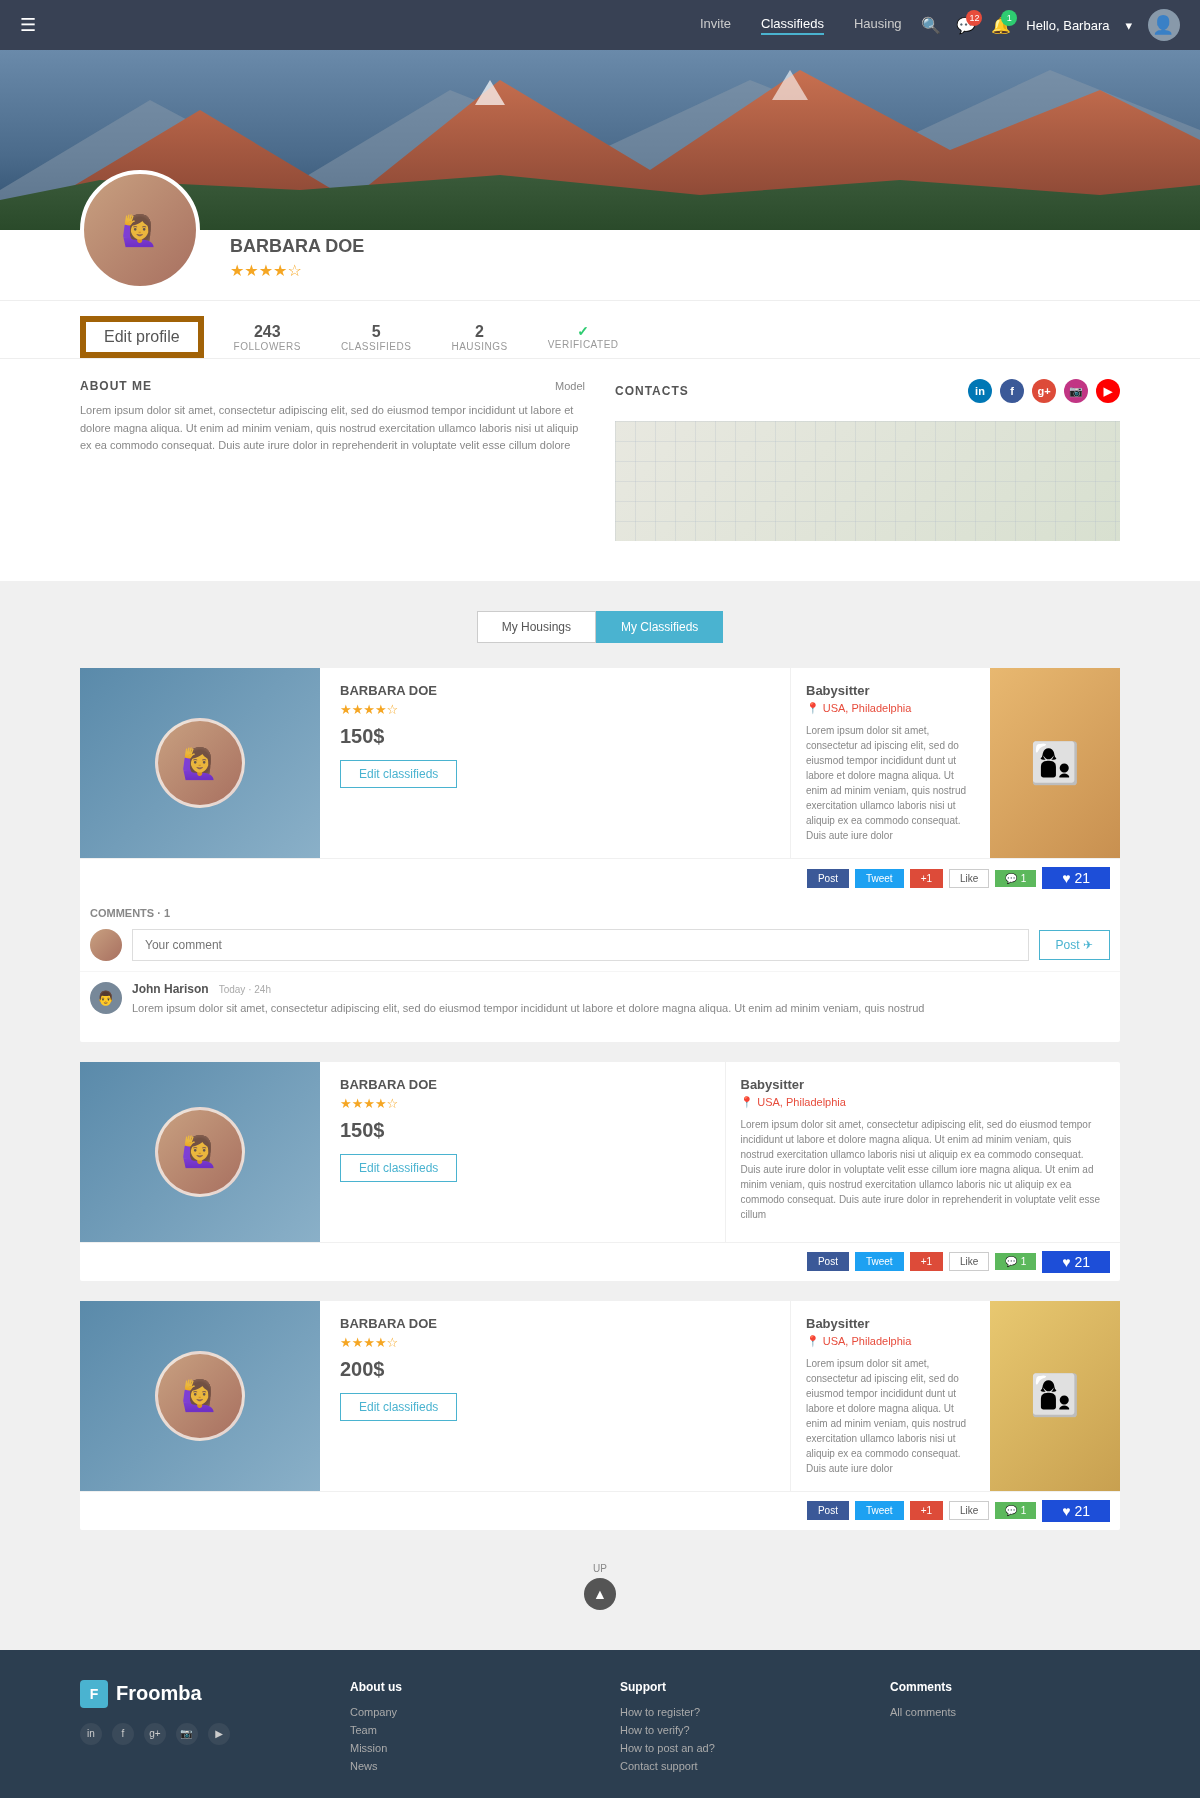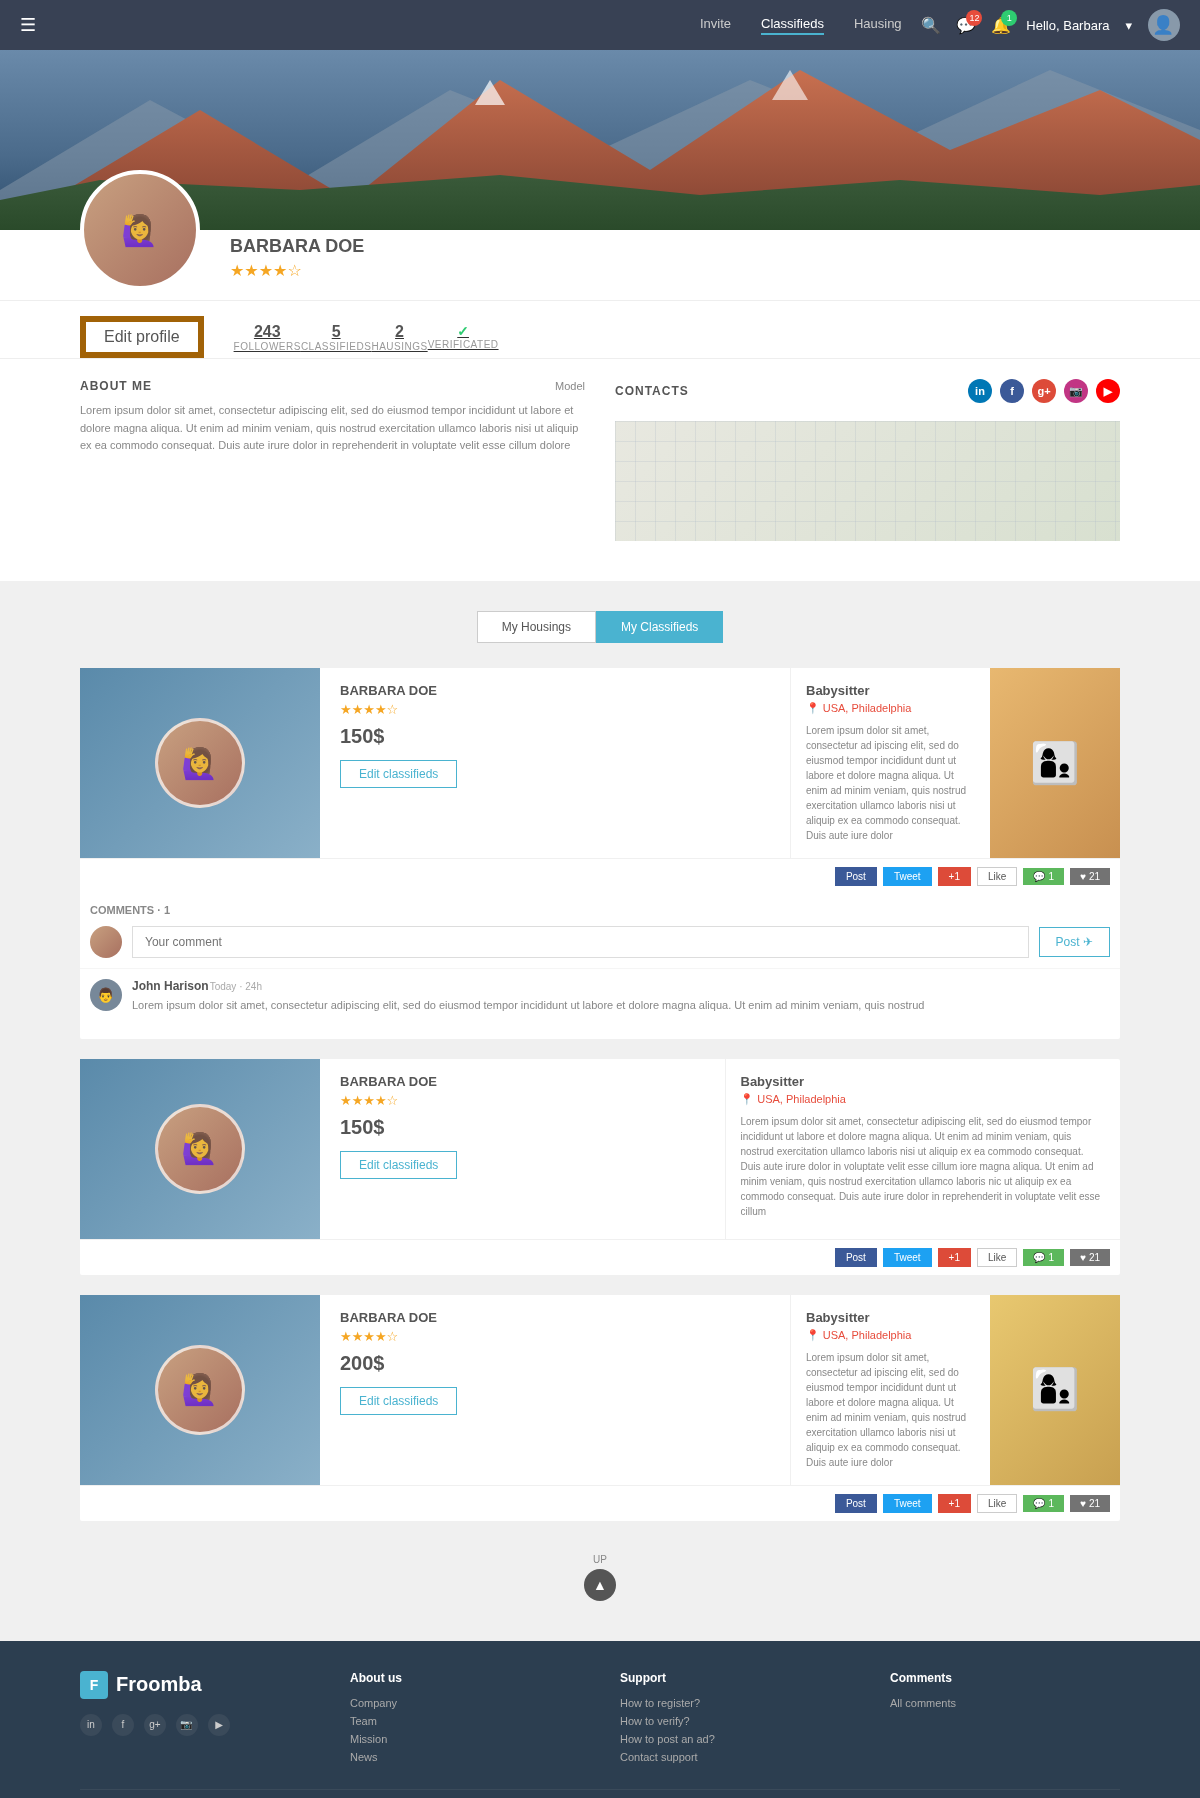--- a/index.html
+++ b/index.html
@@ -145,21 +145,21 @@
     .edit-profile-btn {
       border: 6px solid #a16207;
       background: #fff;
       padding: 6px 18px;
       font-size: 16px;
       cursor: pointer;
       color: #555;
     }
     .profile-stats {
       display: flex;
-      text-decoration: underline;
+      gap: 40px;
     }
     .stat-item {
       text-align: center;
     }
     .stat-value {
       font-size: 16px;
       font-weight: bold;
       color: #555;
     }
     .stat-label {
@@ -410,25 +410,25 @@
     .social-action-btn.red { background: #dd4b39; color: #fff; border-color: #dd4b39; }
     .chat-btn {
       background: #5cb85c;
       color: #fff;
       border: none;
       padding: 3px 10px;
       font-size: 10px;
       cursor: pointer;
     }
     .like-btn {
-      background: #737373;
+      background: #1d4ed8;
       color: #fff;
       border: none;
-      padding: 3px 10px;
-      font-size: 10px;
+      padding: 3px 20px;
+      font-size: 14px;
       cursor: pointer;
     }
 
     
     .comments-section {
       padding: 10px 0 15px 0;
     }
     .comments-label {
       font-size: 11px;
       color: #888;
@@ -478,21 +478,21 @@
       width: 32px;
       height: 32px;
       border-radius: 50%;
       background: #8899aa;
       flex-shrink: 0;
     }
     .comment-content {}
     .comment-meta {
       display: flex;
       align-items: center;
-      gap: 1px;
+      gap: 10px;
       margin-bottom: 4px;
     }
     .comment-author {
       font-size: 12px;
       font-weight: bold;
       color: #555;
     }
     .comment-time {
       font-size: 10px;
       color: #aaa;

